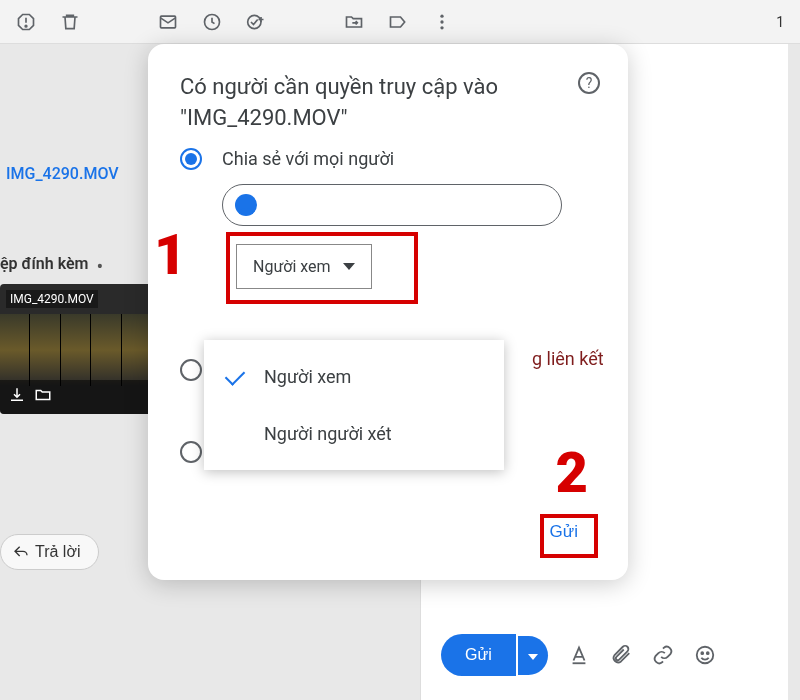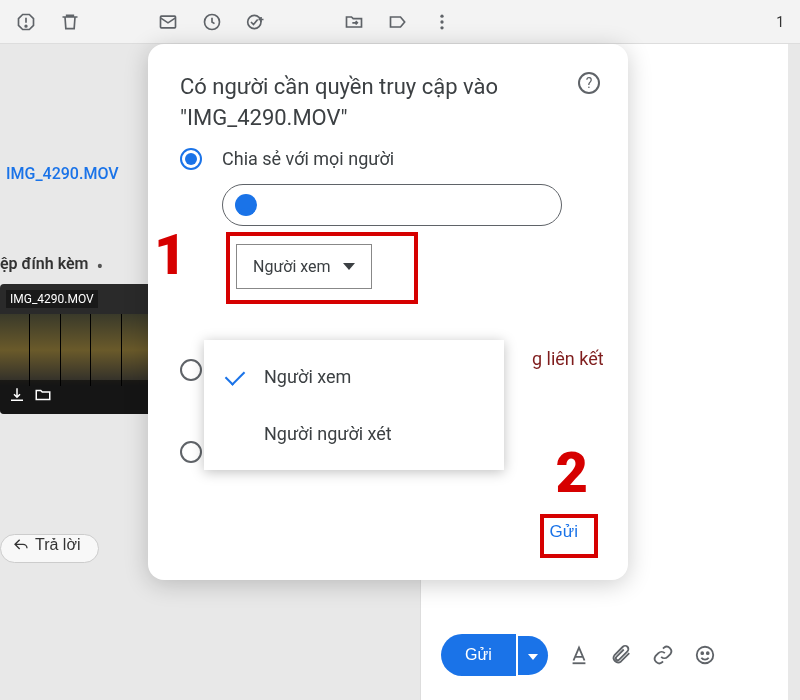--- a/index.html
+++ b/index.html
@@ -85,21 +85,21 @@
     .thumb-bands div {
       flex: 1;
       background: linear-gradient(#3a3a2a, #6a5a2a, #2a2a2a);
       border-right: 1px solid #000;
     }
     .reply-btn {
       position: absolute;
       top: 490px; left: 0;
       border: 1px solid #ccc;
       border-radius: 20px;
-      padding: 1px 18px 8px 12px;
+      padding: 8px 18px 8px 12px;
       background: #f8f8f8;
       font-size: 16px;
       color: #333;
       cursor: pointer;
       display: flex;
       align-items: center;
       gap: 6px;
     }
     .compose-area {
       position: absolute;

